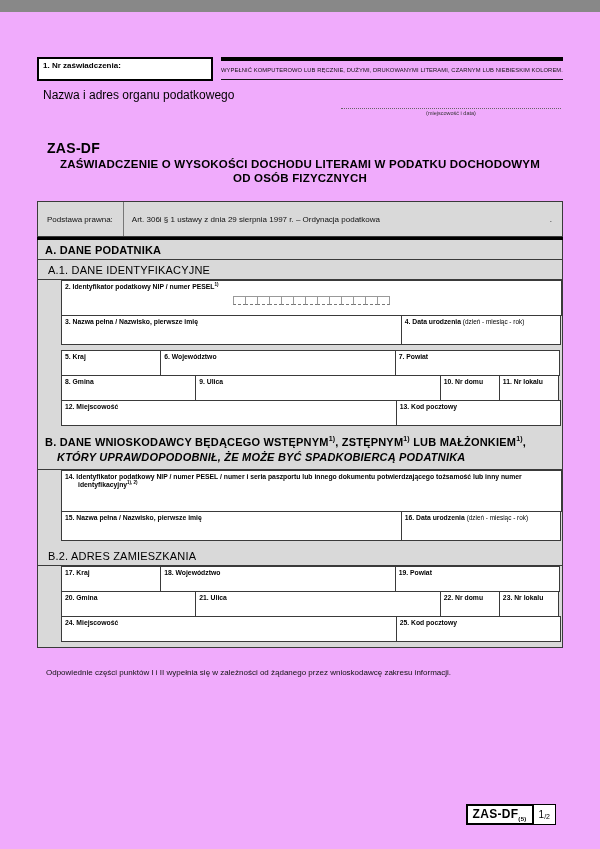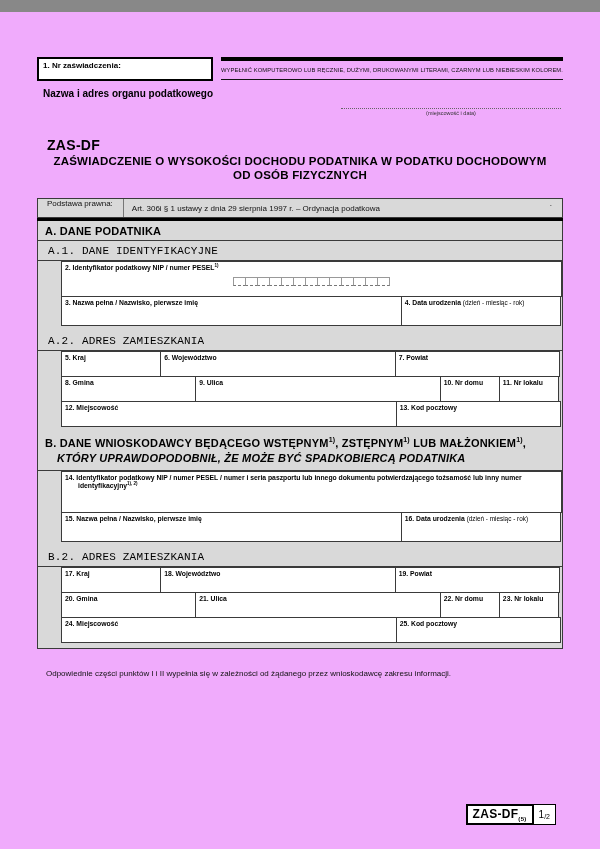--- a/index.html
+++ b/index.html
@@ -11,46 +11,46 @@
   }
   .form-area { position:absolute; left:37px; top:45px; width:526px; }
 
   
   .top-row { display:flex; align-items:flex-start; }
   .cert-box { width:218px; height:24px; border:2px solid #000; background:#fff;
               font-size:8px; font-weight:bold; padding:2px 4px; }
   .instr-block { flex:1; margin-left:8px; border-top:4px solid #000; border-bottom:1px solid #111;
                  height:23px; display:flex; align-items:center; justify-content:center; }
   .instr-text { font-size:5.8px; letter-spacing:0.1px; white-space:nowrap; color:#111; }
-  .authority { font-size:10px; font-weight:bold; margin:7px 0 0 6px; }
+  .authority { font-size:12px; font-weight:normal; margin:7px 0 0 6px; }
   .place-date-wrap { position:absolute; right:2px; top:44px; width:220px; text-align:center; }
   .dotted-line { border-bottom:1.5px dotted #666; height:8px; width:100%; }
   .place-caption { font-size:5.5px; color:#333; margin-top:1px; }
 
   
   .title-block { margin-top:38px; }
   .form-code { font-size:14px; font-weight:bold; margin-left:10px; letter-spacing:0.3px; }
   .title-line { text-align:center; font-size:11.5px; font-weight:bold; margin-top:2px; letter-spacing:0.2px; }
 
   
-  .legal-bar { margin-top:17px; display:flex; align-items:flex-start; background:#d9d9d9;
-               border:1px solid #3a3a3a; height:20px; position:relative; }
+  .legal-bar { margin-top:17px; display:flex; align-items:center; background:#d9d9d9;
+               border:1px solid #3a3a3a; height:36px; position:relative; }
   .legal-label { font-size:8px; padding:0 10px 0 9px; color:#111; }
   .legal-text { font-size:8px; border-left:1px solid #777; padding-left:8px; color:#111;
                 height:100%; display:flex; align-items:center; }
   .legal-dot { position:absolute; right:10px; font-size:8px; }
   .thick-sep { height:3px; background:#000; }
 
   
   .form-body { border:1px solid #3a3a3a; border-top:none; background:#d9d9d9; }
   .sec-header { background:#d9d9d9; border-bottom:1px solid #3a3a3a; font-weight:bold;
                 font-size:11px; padding:4px 22px 3px 7px; letter-spacing:0.2px; }
   .sec-header.twoline { line-height:1.35; padding:4px 6px 4px 7px; }
   .sub-header { background:#d9d9d9; border-bottom:1px solid #3a3a3a; font-size:11px;
-                padding:4px 6px 3px 10px; letter-spacing:0.2px;font-family:Liberation Mono, monospace; }
+                padding:4px 6px 3px 10px; letter-spacing:0.2px; }
   .fields { padding:0 0 5px 23px; }
   .frow { display:flex; }
   .frow + .frow { margin-top:-1px; }
   .fbox { background:#fff; border:1px solid #3a3a3a; padding:2px 3px; font-size:6.8px;
           font-weight:bold; line-height:1.25; overflow:hidden; }
   .fbox + .fbox { margin-left:-1px; }
   .hint { font-weight:normal; font-size:6.4px; }
   .sup { font-size:4.5px; vertical-align:super; line-height:0; }
   .supb { font-size:7px; vertical-align:super; line-height:0; font-weight:bold; }
 
@@ -98,21 +98,21 @@
       </div>
     </div>
     <div class="authority">Nazwa i adres organu podatkowego</div>
     <div class="place-date-wrap">
       <div class="dotted-line"></div>
       <div class="place-caption">(miejscowość i data)</div>
     </div>
 
     <div class="title-block">
       <div class="form-code">ZAS-DF</div>
-      <div class="title-line">ZAŚWIADCZENIE O WYSOKOŚCI DOCHODU PODATNIKA W PODATKU DOCHODOWYM</div>
+      <div class="title-line">ZAŚWIADCZENIE O WYSOKOŚCI DOCHODU LITERAMI W PODATKU DOCHODOWYM</div>
       <div class="title-line">OD OSÓB FIZYCZNYCH</div>
     </div>
 
     <div class="legal-bar">
       <div class="legal-label">Podstawa prawna:</div>
       <div class="legal-text">Art. 306i § 1 ustawy z dnia 29 sierpnia 1997 r. – Ordynacja podatkowa</div>
       <div class="legal-dot">.</div>
     </div>
     <div class="thick-sep"></div>
 
@@ -146,21 +146,20 @@
           <div class="fbox w-ident-name h-ident">
             <span>3. Nazwa pełna / Nazwisko, pierwsze imię</span>
           </div>
           <div class="fbox w-ident-date h-ident">
             <span>4. Data urodzenia</span>
             <span class="hint">(dzień - miesiąc - rok)</span>
           </div>
         </div>
       </div>
 
-      <div class="sub-header">A.2. ADRES ZAMIESZKANIA</div>
       <div class="fields">
         <div class="frow">
           <div class="fbox w-kraj h-addr"><span>5. Kraj</span></div>
           <div class="fbox w-woj h-addr"><span>6. Województwo</span></div>
           <div class="fbox w-powiat h-addr"><span>7. Powiat</span></div>
         </div>
         <div class="frow">
           <div class="fbox w-gmina h-addr"><span>8. Gmina</span></div>
           <div class="fbox w-ulica h-addr"><span>9. Ulica</span></div>
           <div class="fbox w-nrdomu h-addr"><span>10. Nr domu</span></div>

